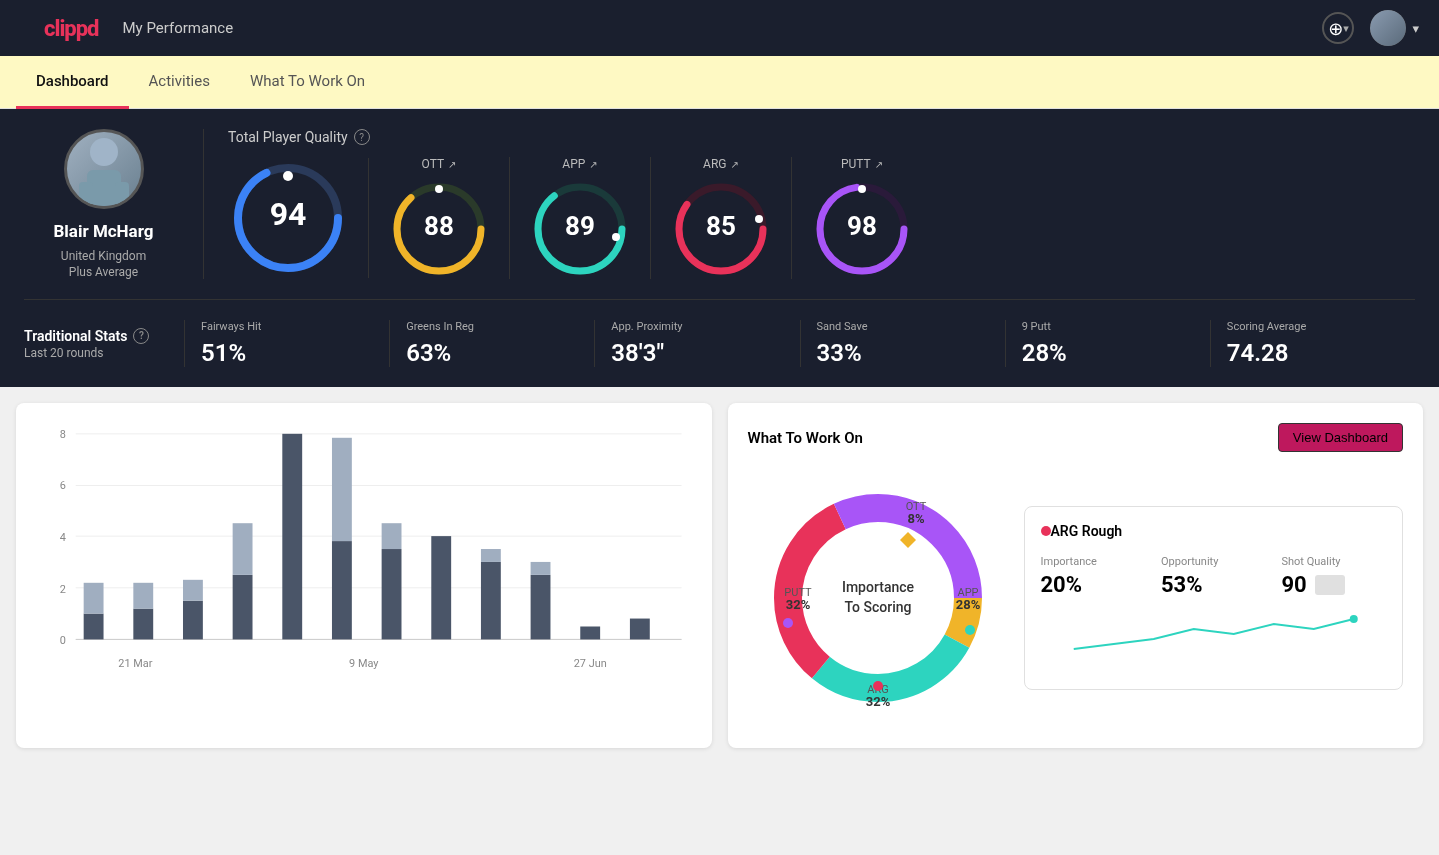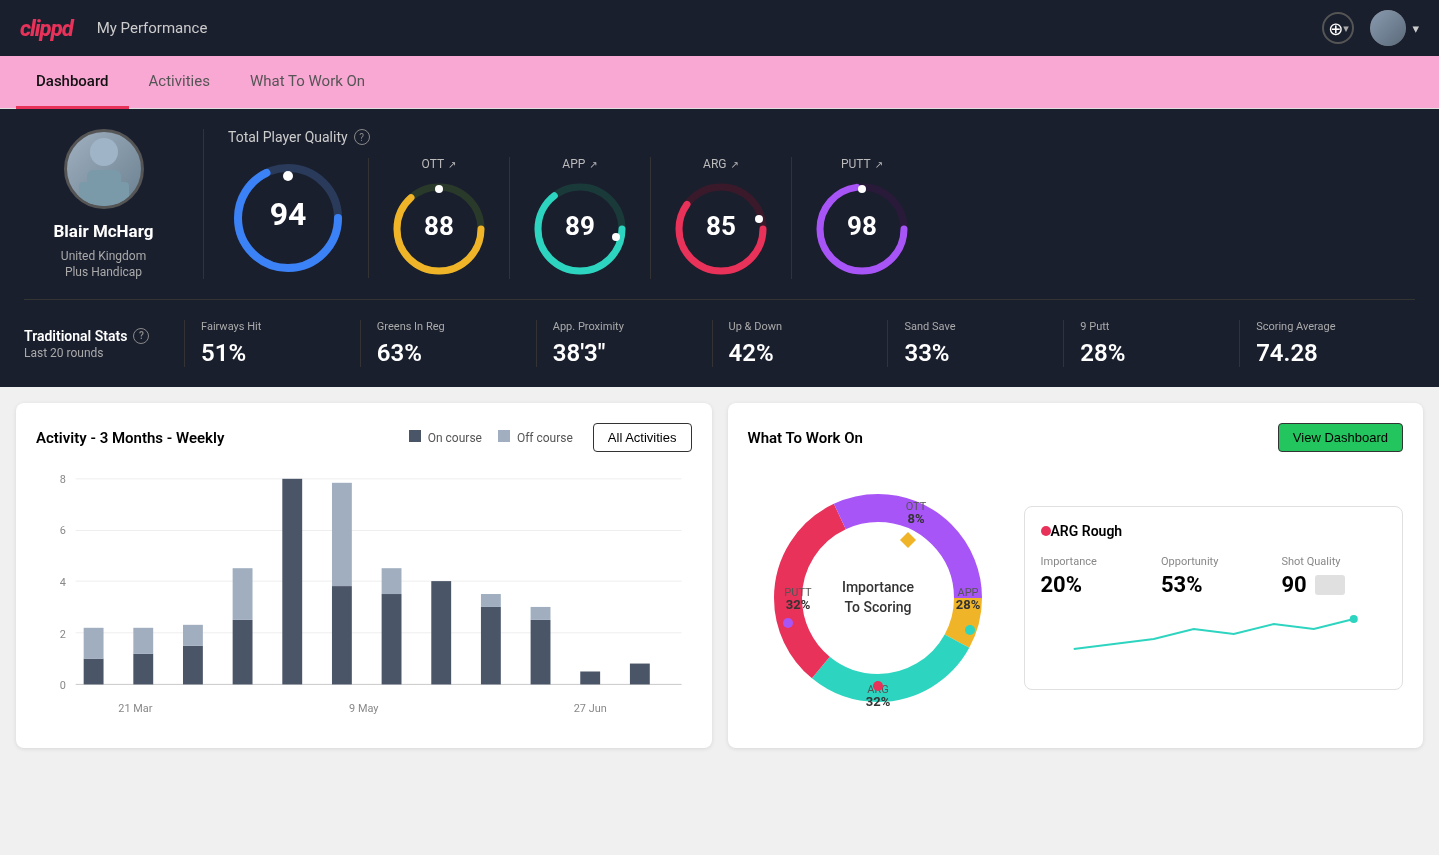--- a/index.html
+++ b/index.html
@@ -13,21 +13,21 @@
       padding: 0 20px;
       height: 56px;
       color: white;
     }
     .logo {
       color: #e8325a;
       font-size: 22px;
       font-weight: 800;
       letter-spacing: -1px;
       margin-right: 24px;
-      font-style: italic;
+      margin-left: 24px;
     }
     .header-title {
       color: #ccc;
       font-size: 15px;
     }
     .header-right {
       margin-left: auto;
       display: flex;
       align-items: center;
       gap: 16px;
@@ -64,21 +64,21 @@
       display: flex;
       align-items: center;
       gap: 6px;
       cursor: pointer;
       color: #ccc;
       font-size: 13px;
     }
 
     
     .nav-tabs {
-      background: #f9a8d4;
+      background: #fef9c3;
       display: flex;
       border-bottom: 1px solid #e0e0e0;
       padding: 0 16px;
     }
     .nav-tab {
       padding: 16px 20px;
       cursor: pointer;
       font-size: 15px;
       color: #555;
       border-bottom: 3px solid transparent;
@@ -294,21 +294,21 @@
     .work-title {
       font-size: 15px;
       font-weight: 600;
     }
     .view-dashboard-btn {
       border: 1px solid #333;
       border-radius: 4px;
       padding: 6px 14px;
       font-size: 13px;
       cursor: pointer;
-      background: #22c55e;
+      background: #be185d;
     }
     .work-content {
       display: flex;
       gap: 16px;
       align-items: center;
     }
     .donut-container {
       position: relative;
       width: 260px;
       height: 260px;
@@ -385,21 +385,21 @@
       <div class="player-avatar">
         <svg width="70" height="74" viewBox="0 0 70 74">
           <ellipse cx="35" cy="20" rx="14" ry="14" fill="#a0b4c8"></ellipse>
           <rect x="18" y="38" width="34" height="36" rx="6" fill="#7a9aaa"></rect>
           <rect x="10" y="50" width="14" height="24" rx="4" fill="#7a9aaa"></rect>
           <rect x="46" y="50" width="14" height="24" rx="4" fill="#7a9aaa"></rect>
         </svg>
       </div>
       <div class="player-name">Blair McHarg</div>
       <div class="player-country">United Kingdom</div>
-      <div class="player-handicap">Plus Handicap</div>
+      <div class="player-handicap">Plus Average</div>
     </div>
 
     <div class="quality-section">
       <div class="quality-title">
         <span>Total Player Quality</span>
         <div class="quality-help">?</div>
       </div>
       <div class="gauges">
 
         <div class="gauge-item" style="padding-left:0;">
@@ -480,57 +480,37 @@
     </div>
     <div class="trad-stat">
       <div class="trad-stat-label">Greens In Reg</div>
       <div class="trad-stat-value">63%</div>
     </div>
     <div class="trad-stat">
       <div class="trad-stat-label">App. Proximity</div>
       <div class="trad-stat-value">38'3"</div>
     </div>
     <div class="trad-stat">
-      <div class="trad-stat-label">Up &amp; Down</div>
-      <div class="trad-stat-value">42%</div>
-    </div>
-    <div class="trad-stat">
       <div class="trad-stat-label">Sand Save</div>
       <div class="trad-stat-value">33%</div>
     </div>
     <div class="trad-stat">
       <div class="trad-stat-label">9 Putt</div>
       <div class="trad-stat-value">28%</div>
     </div>
     <div class="trad-stat">
       <div class="trad-stat-label">Scoring Average</div>
       <div class="trad-stat-value">74.28</div>
     </div>
   </div>
 </div>
 
 <div class="bottom-section">
 
   <div class="chart-card">
-    <div class="chart-header">
-      <span class="chart-title">Activity - 3 Months - Weekly</span>
-      <div style="display:flex;align-items:center;gap:20px;">
-        <div class="chart-legend">
-          <span>
-            <span class="legend-dot" style="background:#4a5568;display:inline-block;width:12px;height:12px;"></span>
-            On course
-          </span>
-          <span>
-            <span class="legend-dot" style="background:#a0aec0;display:inline-block;width:12px;height:12px;"></span>
-            Off course
-          </span>
-        </div>
-        <button class="all-activities-btn">All Activities</button>
-      </div>
-    </div>
     <div class="chart-area">
       <svg class="chart-svg" viewBox="0 0 660 260">
 
         <line x1="40" y1="10" x2="650" y2="10" stroke="#eee" stroke-width="1"></line>
         <line x1="40" y1="62" x2="650" y2="62" stroke="#eee" stroke-width="1"></line>
         <line x1="40" y1="113" x2="650" y2="113" stroke="#eee" stroke-width="1"></line>
         <line x1="40" y1="165" x2="650" y2="165" stroke="#eee" stroke-width="1"></line>
         <line x1="40" y1="217" x2="650" y2="217" stroke="#eee" stroke-width="1"></line>
 
         <text x="30" y="14" text-anchor="end" fill="#888" font-size="11">8</text>

